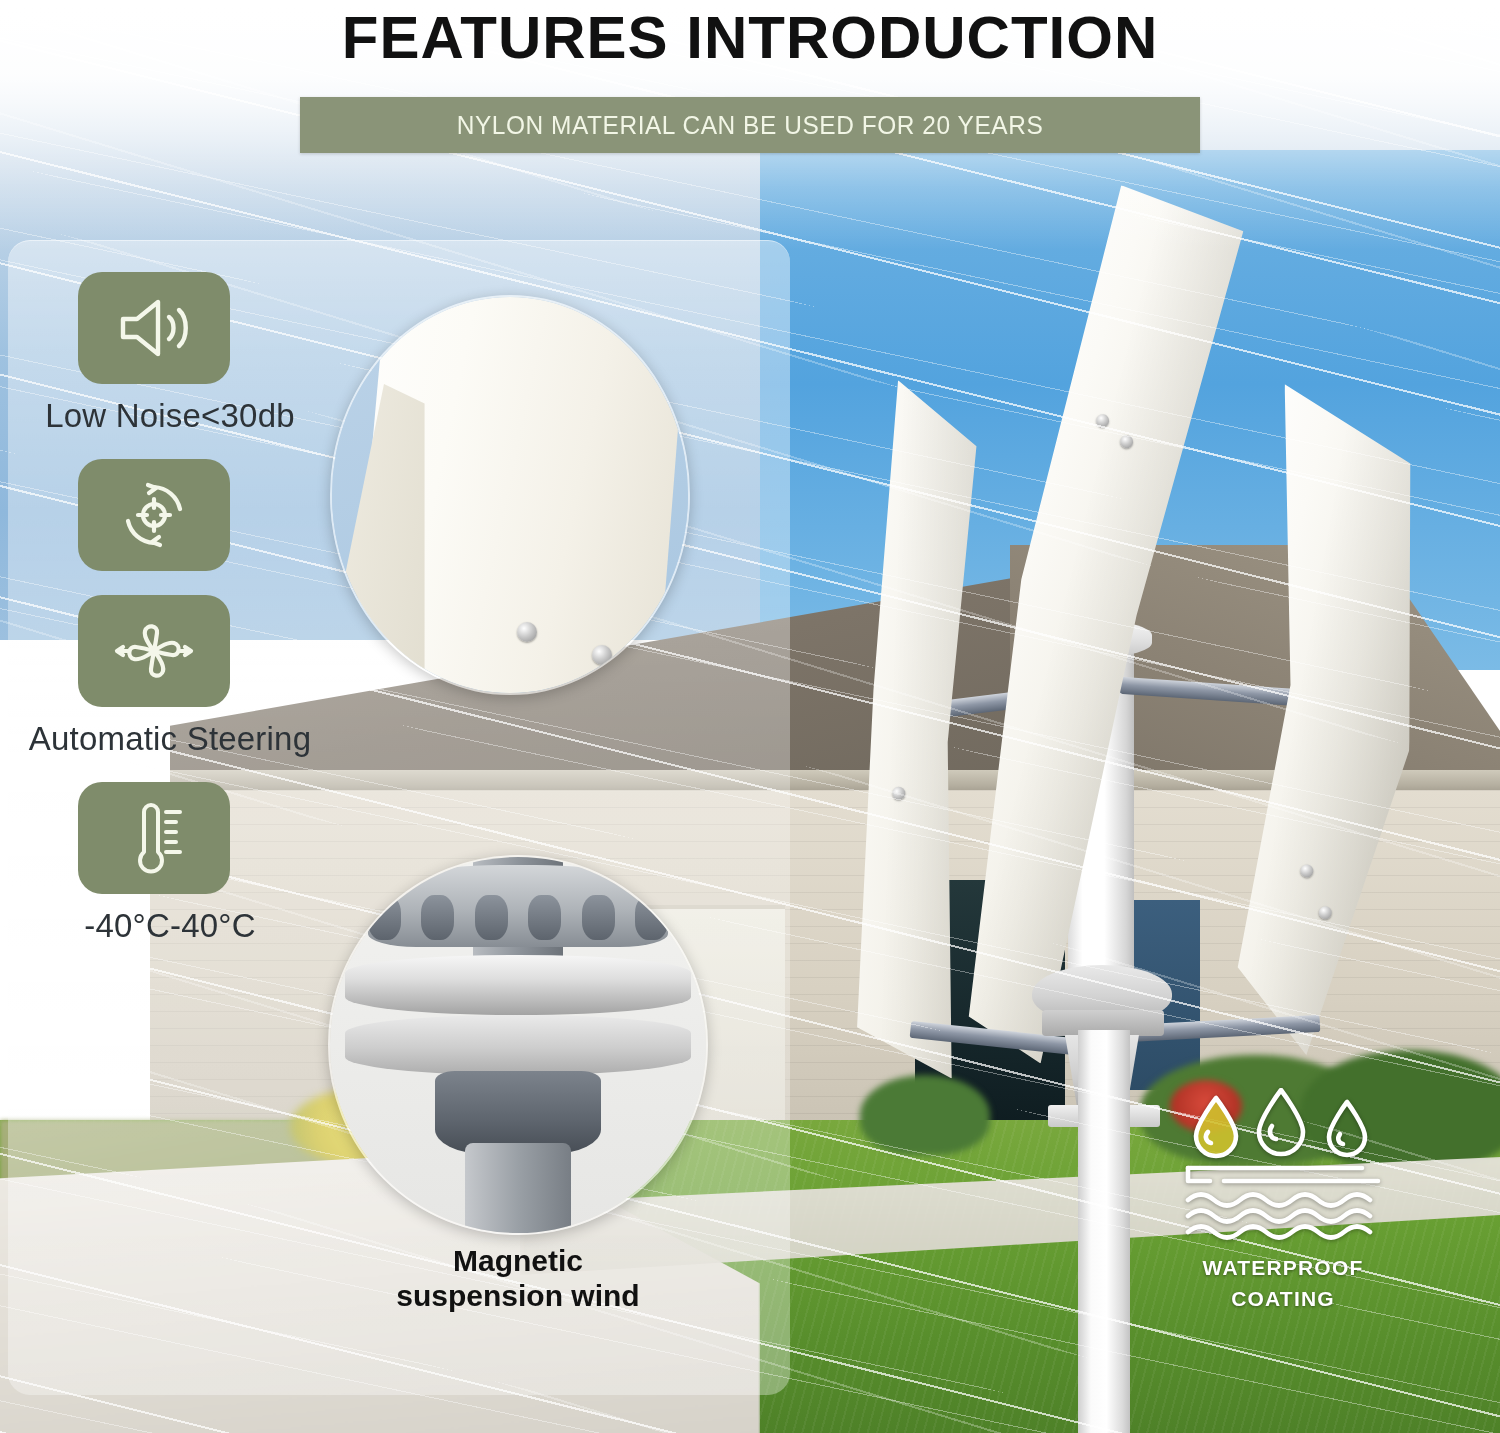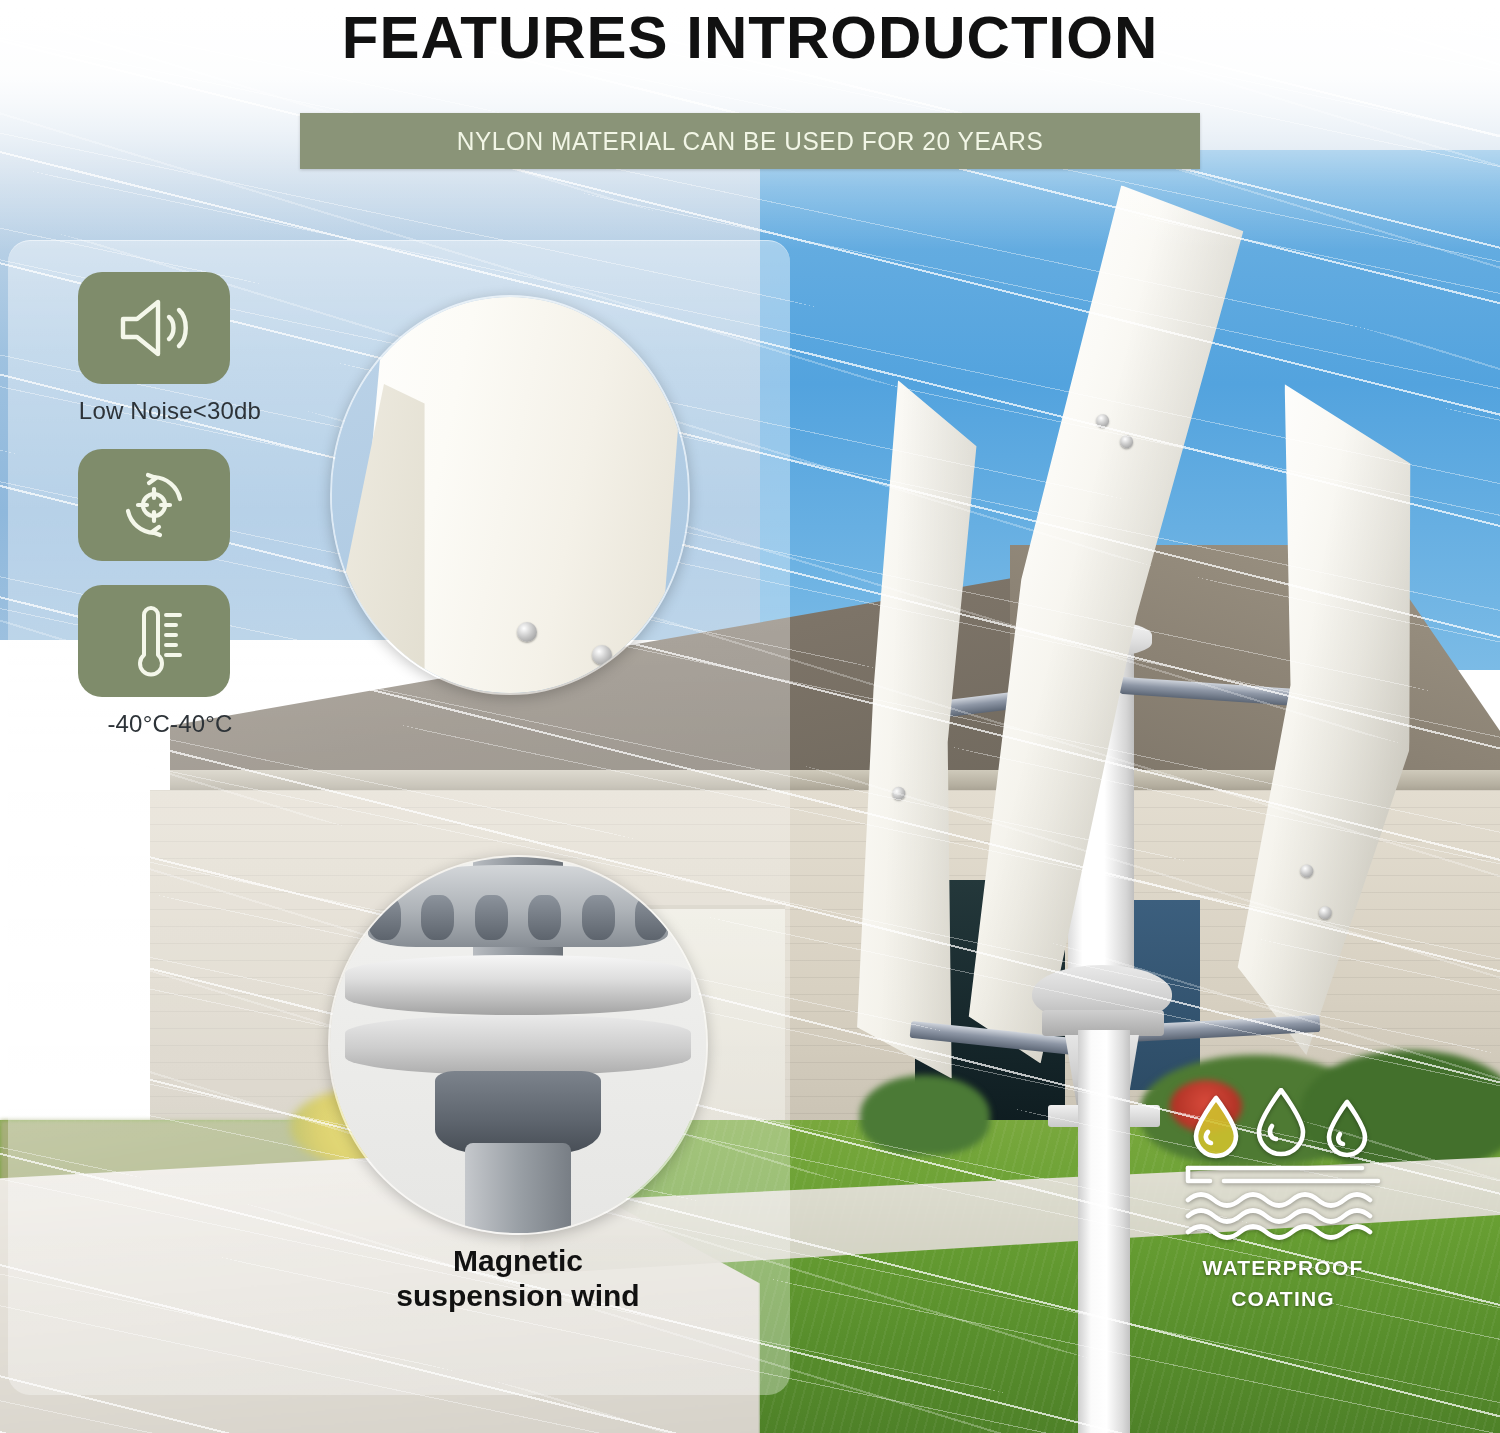--- a/index.html
+++ b/index.html
@@ -197,21 +197,21 @@
   
   #header{ position:absolute; left:0; top:0; width:1500px; height:165px;padding-left:42px; }
   .page-title{
     position:absolute; left:0; top:2px; width:1500px;
     text-align:center; color:#111111;
     font-size:60px; font-weight:bold; letter-spacing:1px;
     line-height:72px;
     text-shadow:0 1px 0 rgba(255,255,255,.6);
   }
   .subtitle-bar{
-    position:absolute; left:300px; top:113px; width:900px; height:56px;
+    position:absolute; left:300px; top:97px; width:900px; height:56px;
     background:#8a9478;
     box-shadow:0 1px 3px rgba(0,0,0,.18);
     display:flex; align-items:center; justify-content:center;
   }
   .subtitle-text{
     color:#f2f6e6; font-size:26px; letter-spacing:.6px; white-space:nowrap;
     transform:scaleX(.94); font-weight:500;
   }
 
   
@@ -226,21 +226,21 @@
   #features{ position:absolute; left:22px; top:272px; width:300px; }
   .feature{ position:relative; margin-bottom:24px; }
   .tile{
     width:152px; height:112px; margin-left:56px;
     background:#7f8c6b; border-radius:24px;
     display:flex; align-items:center; justify-content:center;
   }
   .tile svg{ display:block; }
   .feature-label{
     margin-top:13px; text-align:center; width:296px;
-    color:#2d3338; font-size:24px; font-weight:500; letter-spacing:.2px;
+    color:#2d3338; font-size:33px; font-weight:500; letter-spacing:.2px;
     white-space:nowrap;
   }
 
   
   .callout{ position:absolute; }
   .circle{
     border-radius:50%; overflow:hidden; position:relative;
     box-shadow:0 3px 14px rgba(0,0,0,.22);
     border:2px solid rgba(255,255,255,.55);
   }
@@ -409,20 +409,36 @@
           <path d="M30 6 L38 9 L31 14"></path>
           <path d="M36 64 A28 28 0 0 1 10 42"></path>
           <path d="M42 66 L34 63 L41 58"></path>
           <circle cx="36" cy="36" r="11"></circle>
           <path d="M36 20 V29 M36 43 V52 M20 36 H29 M43 36 H52"></path>
         </svg>
       </span>
     </div>
   </div>
 
+  <div class="feature">
+    <div class="tile">
+      <span>
+        <svg width="80" height="66" viewBox="0 0 80 66" fill="none" stroke="#f4f7ea" stroke-width="4.2" stroke-linecap="round" stroke-linejoin="round">
+          <path d="M40 33 C40 33 29 20 31 13 C33 6 44 7 43 15 C42 23 40 33 40 33 Z"></path>
+          <path d="M40 33 C40 33 53 23 60 25 C67 27 66 38 58 37 C50 36 40 33 40 33 Z"></path>
+          <path d="M40 33 C40 33 51 46 49 53 C47 60 36 59 37 51 C38 43 40 33 40 33 Z"></path>
+          <path d="M40 33 C40 33 27 43 20 41 C13 39 14 28 22 29 C30 30 40 33 40 33 Z"></path>
+          <circle cx="40" cy="33" r="3.2" fill="#f4f7ea" stroke="none"></circle>
+          <path d="M14 33 H3 M9 29 L3 33 L9 37"></path>
+          <path d="M66 33 H77 M71 29 L77 33 L71 37"></path>
+        </svg>
+      </span>
+    </div>
+    <div class="feature-label">Automatic Steering</div>
+  </div>
 
   <div class="feature">
     <div class="tile">
       <span>
         <svg width="64" height="76" viewBox="0 0 64 76" fill="none" stroke="#f4f7ea" stroke-width="4" stroke-linecap="round" stroke-linejoin="round">
           <path d="M22 52 V12 A7 7 0 0 1 36 12 V52 A11 11 0 1 1 22 52 Z"></path>
           <path d="M44 12 H58 M44 22 H54 M44 32 H54 M44 42 H54 M44 52 H58"></path>
         </svg>
       </span>
     </div>

